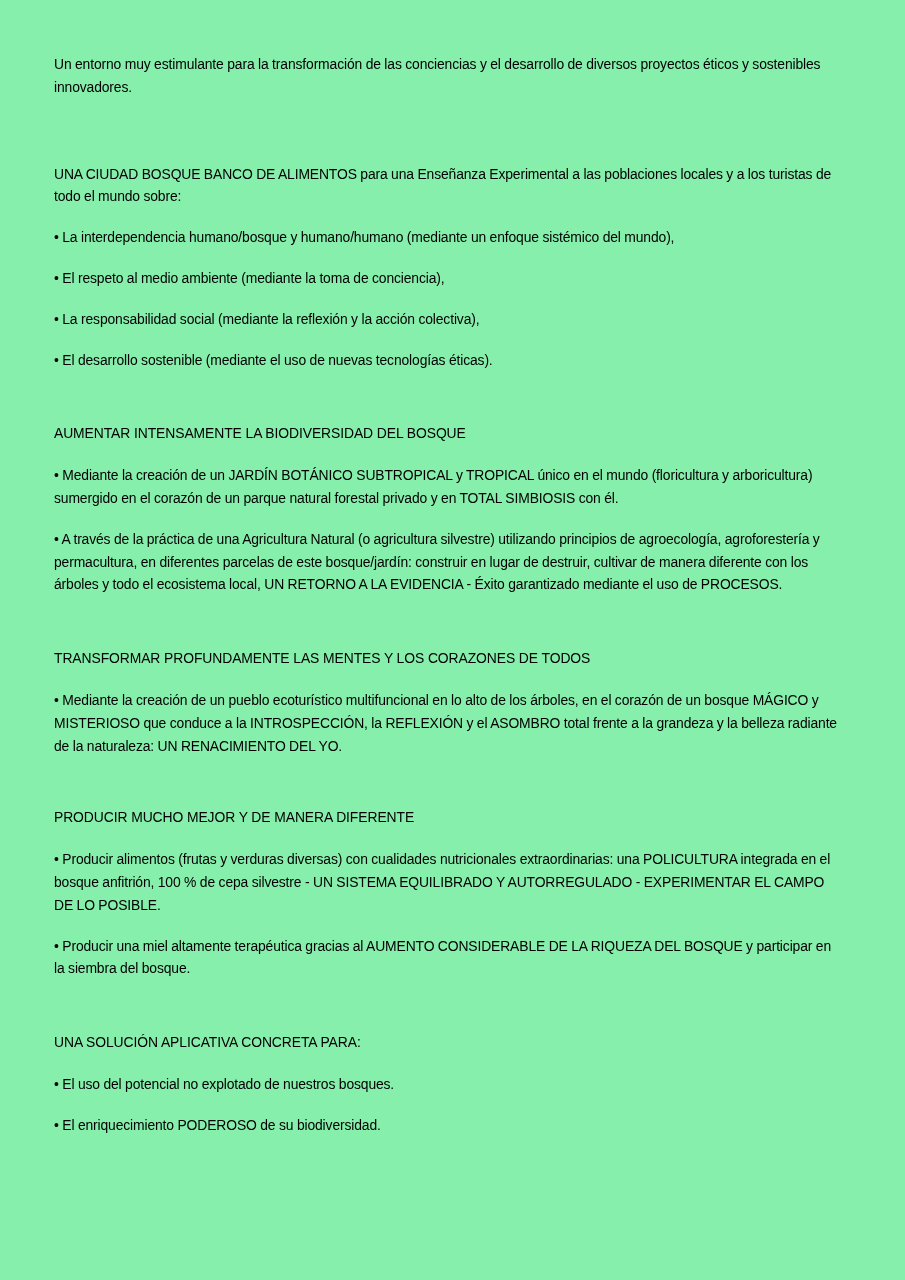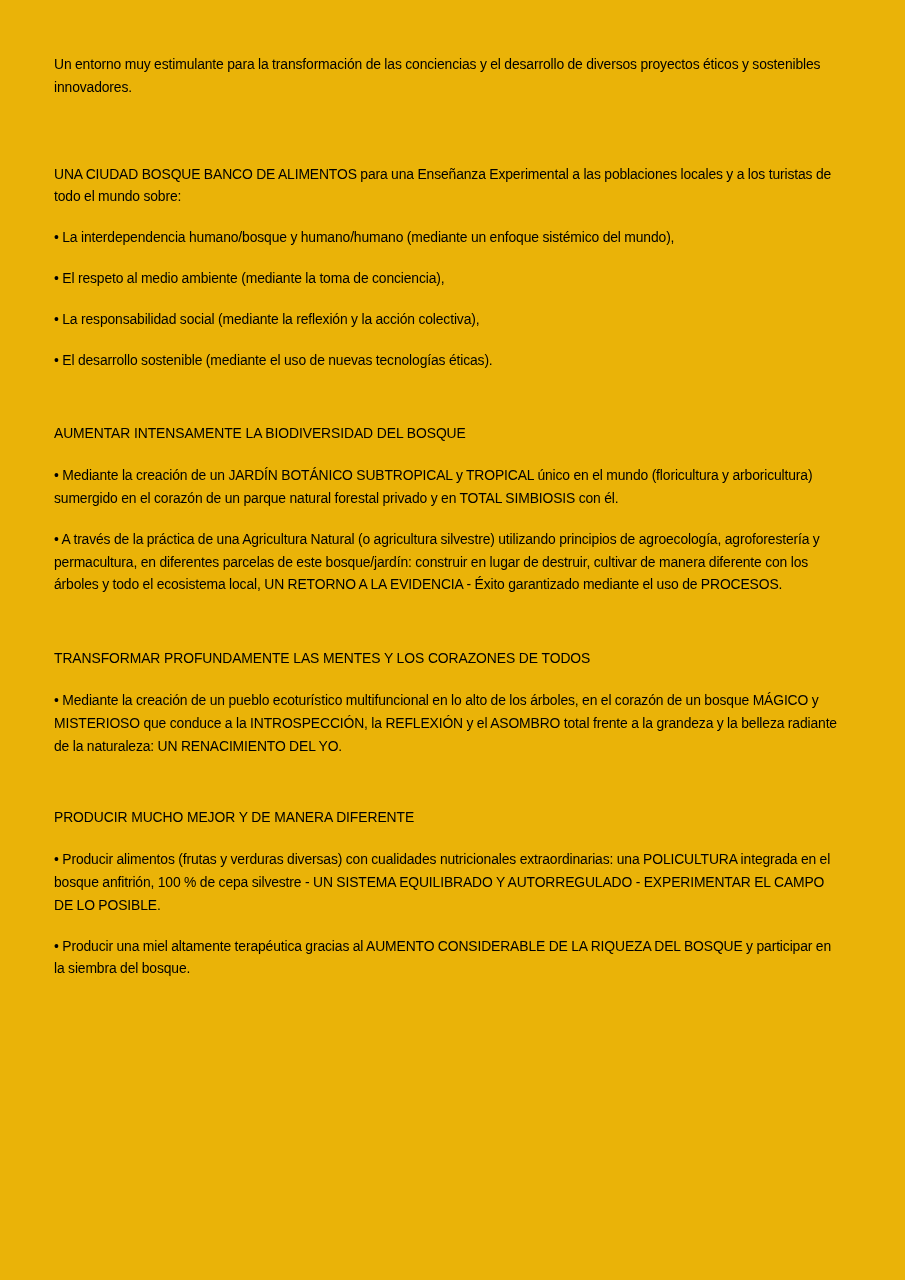--- a/index.html
+++ b/index.html
@@ -16,21 +16,21 @@
     font-family: "Liberation Sans", "DejaVu Sans", sans-serif;
     color: #000000;
     -webkit-font-smoothing: none;
   }
   .page {
     position: absolute;
     left: 0;
     top: 0;
     width: 905px;
     height: 1280px;
-    background: #eab308;
+    background: #86efac;
   }
   .content {
     position: absolute;
     left: 54px;
     top: 53px;
     width: 792px;
   }
   
   .para {
     font-size: 15.2px;
@@ -107,15 +107,22 @@
     <div>
       <p class="heading">PRODUCIR MUCHO MEJOR Y DE MANERA DIFERENTE</p>
       <div class="gap-after-head"></div>
       <p class="para">• Producir alimentos (frutas y verduras diversas) con cualidades nutricionales extraordinarias: una POLICULTURA integrada en el bosque anfitrión, 100 % de cepa silvestre - UN SISTEMA EQUILIBRADO Y AUTORREGULADO - EXPERIMENTAR EL CAMPO DE LO POSIBLE.</p>
       <div class="gap-bullet"></div>
       <p class="para">• Producir una miel altamente terapéutica gracias al AUMENTO CONSIDERABLE DE LA RIQUEZA DEL BOSQUE y participar en la siembra del bosque.</p>
     </div>
 
     <div class="gap-section"></div>
 
+    <div>
+      <p class="heading">UNA SOLUCIÓN APLICATIVA CONCRETA PARA:</p>
+      <div class="gap-after-head"></div>
+      <p class="para">• El uso del potencial no explotado de nuestros bosques.</p>
+      <div class="gap-bullet"></div>
+      <p class="para">• El enriquecimiento PODEROSO de su biodiversidad.</p>
+    </div>
 
   </div>
 </div>
 
 </body></html>

